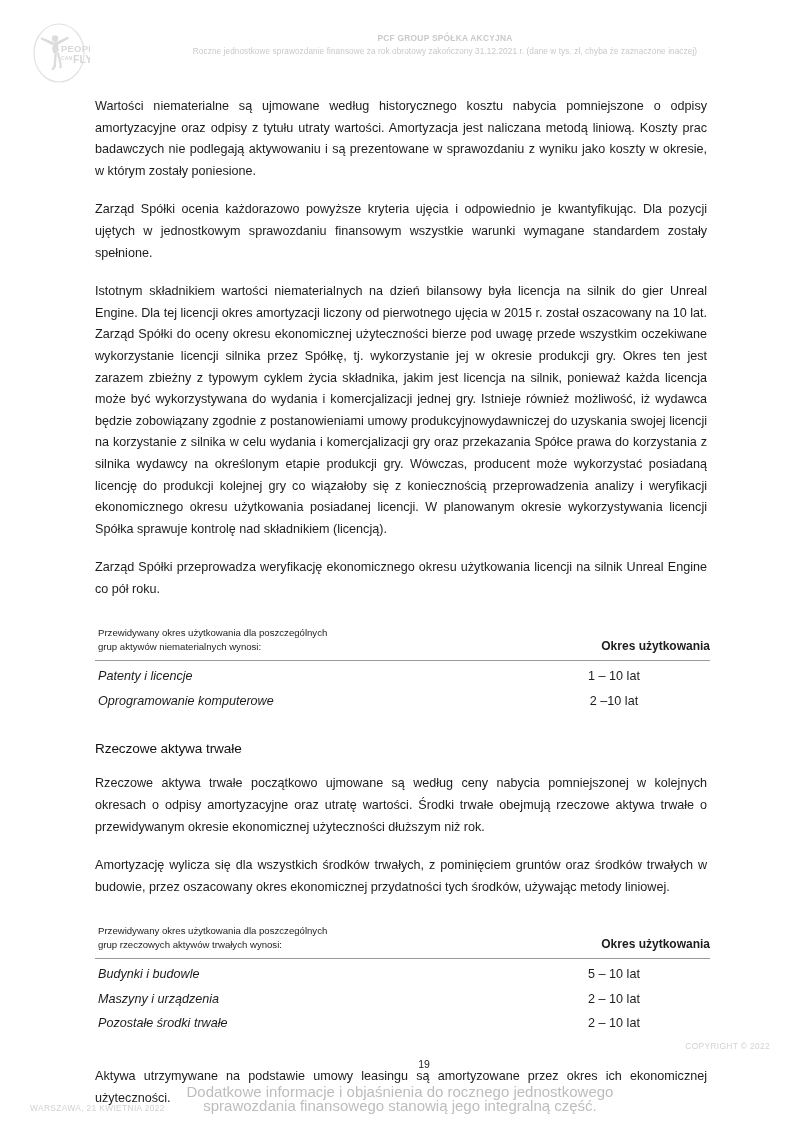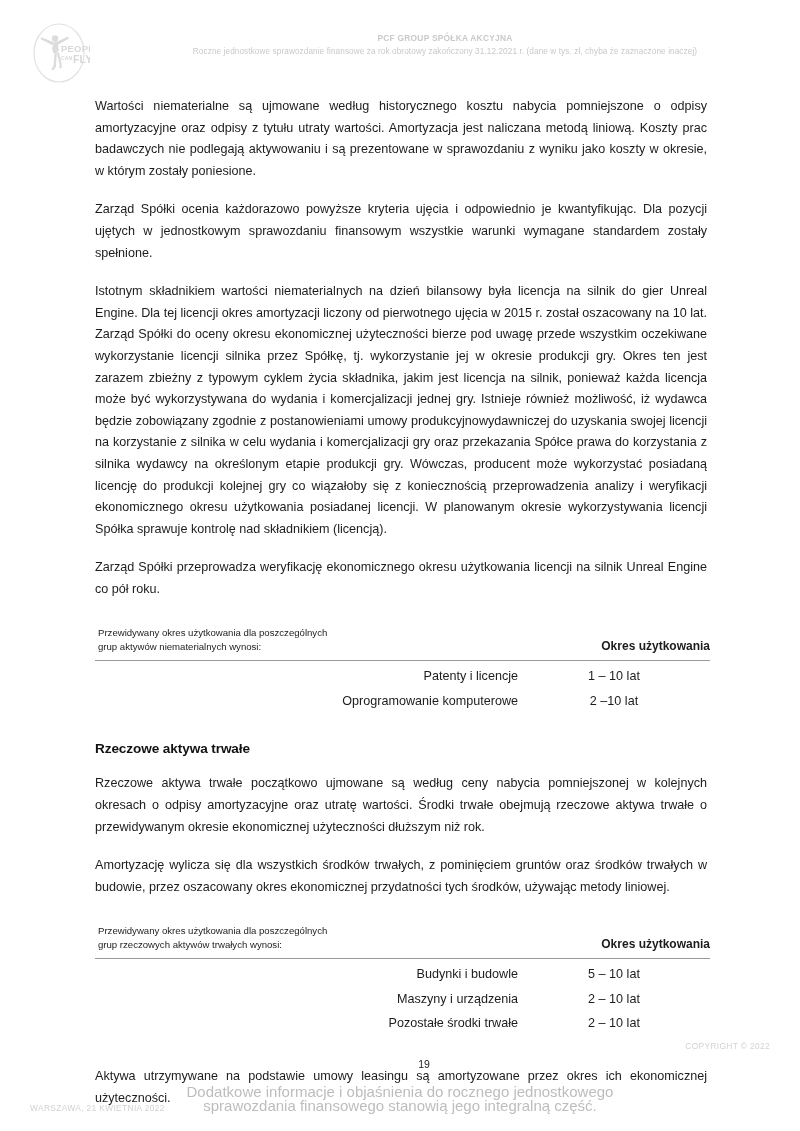--- a/index.html
+++ b/index.html
@@ -69,21 +69,21 @@
     text-align: justify;
     text-justify: inter-word;
     color: #1c1c1c;
     hyphens: none;
   }
   p.para:last-child { margin-bottom: 0; }
 
   h2.section-heading {
     margin: 26px 0 14px 0;
     font-size: 13.6px;
-    font-weight: bold;
+    font-weight: normal;
     line-height: 20px;
     color: #111111;
     letter-spacing: -0.1px;
   }
 
   
   table.spec-table {
     width: 612px;
     border-collapse: collapse;
     margin: 26px 0 0 0;
@@ -107,22 +107,23 @@
     text-align: right;
     vertical-align: bottom;
     padding: 0 0 7px 0;
     width: 192px;
   }
   table.spec-table thead tr { border-bottom: 1px solid #9a9a9a; }
   table.spec-table td.cell-label {
     font-size: 12.6px;
     line-height: 19.5px;
     color: #1c1c1c;
-    text-align: right;
+    text-align: left;
     padding: 3px 0 2px 3px;
+    font-style: italic;
   }
   table.spec-table td.cell-value {
     font-size: 12.6px;
     line-height: 19.5px;
     color: #1c1c1c;
     text-align: center;
     padding: 3px 0 2px 0;
   }
   table.spec-table tbody tr:first-child td { padding-top: 6px; }
 

